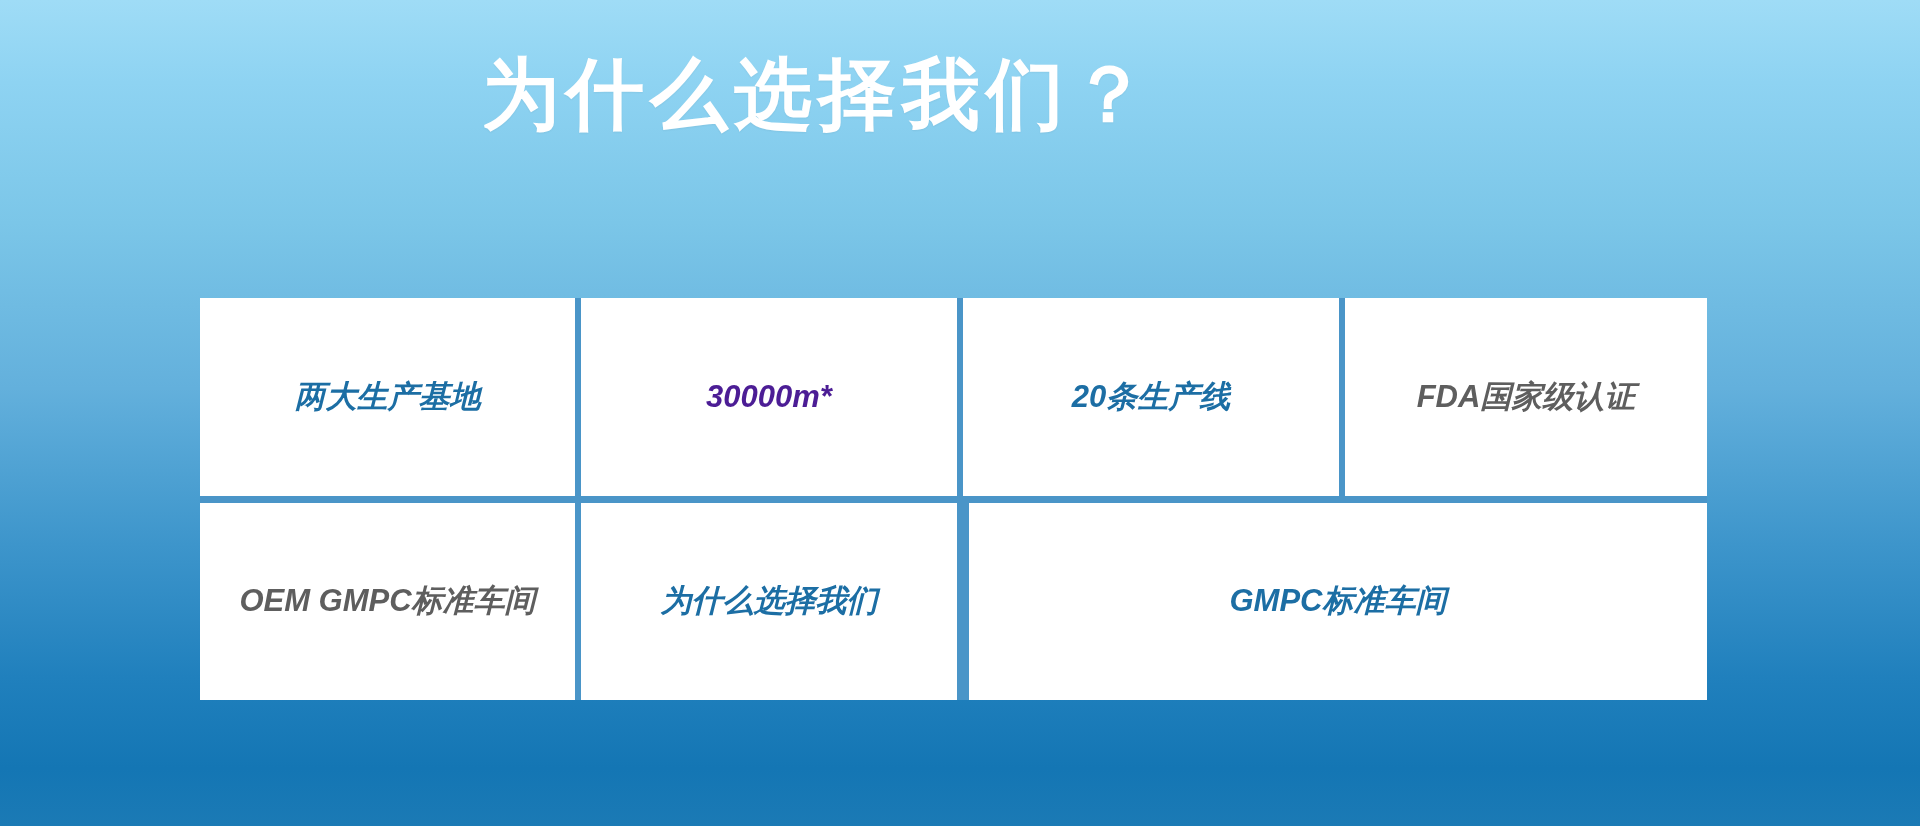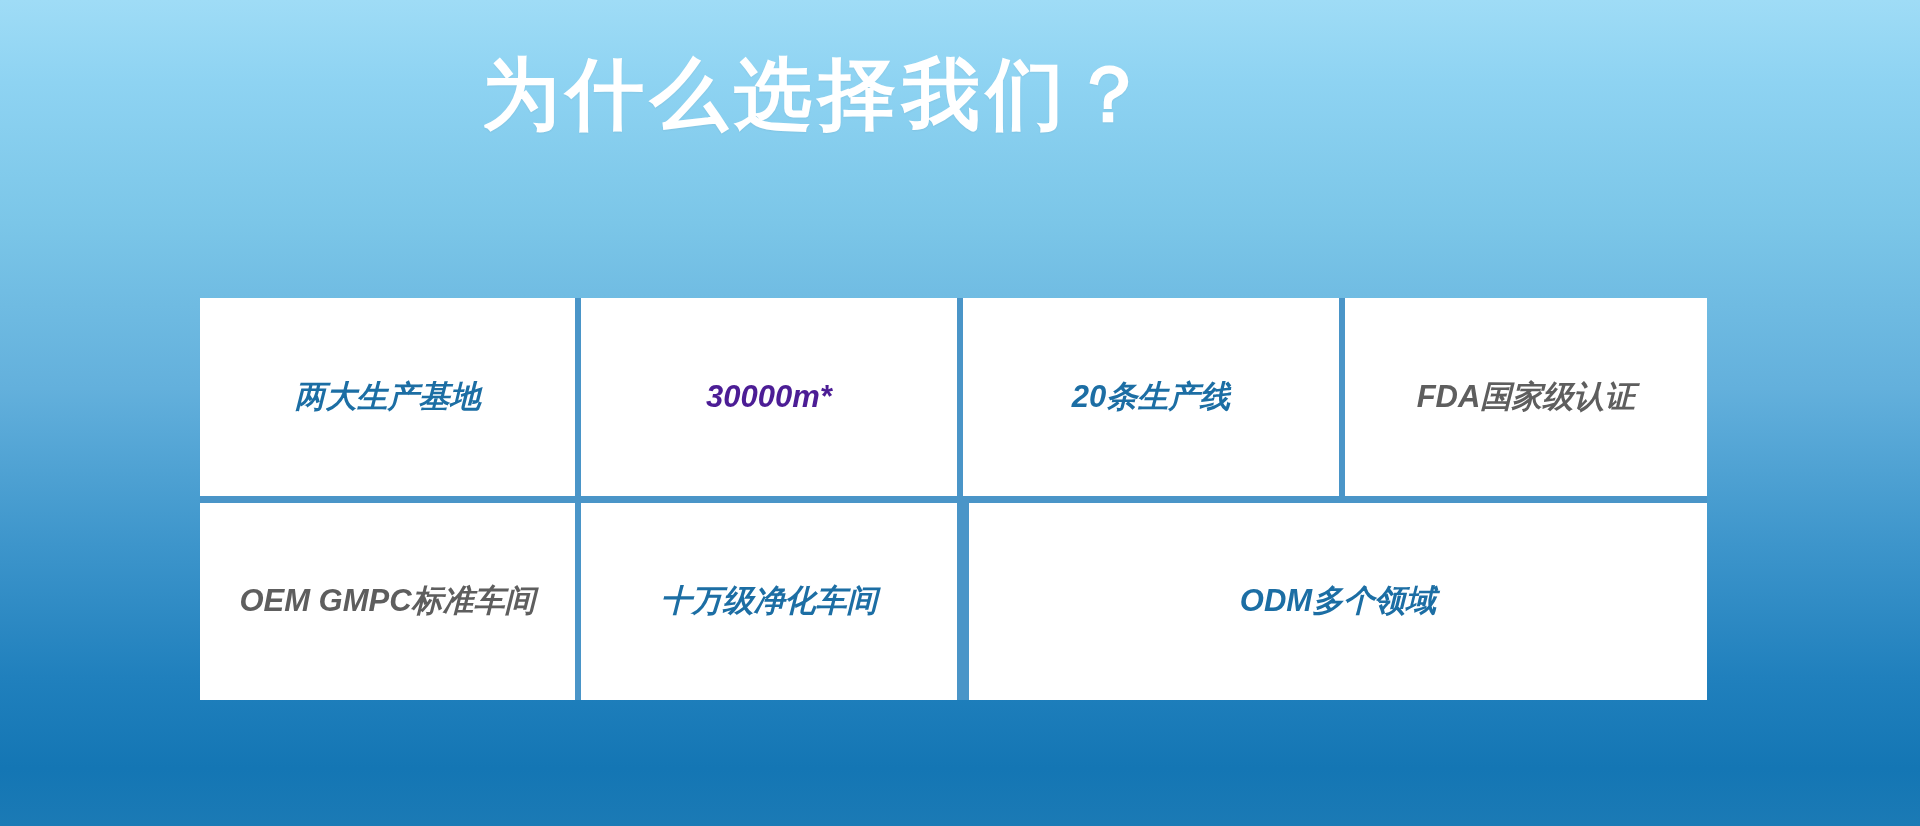--- a/index.html
+++ b/index.html
@@ -95,19 +95,19 @@
     <div class="table-cell c2 tone-blue">20条生产线</div>
     <div class="cell-divider"></div>
     <div class="table-cell c3 tone-gray">FDA国家级认证</div>
   </div>
 
   <div class="row-divider"></div>
 
   <div class="table-row">
     <div class="table-cell c0 tone-gray">OEM GMPC标准车间</div>
     <div class="cell-divider"></div>
-    <div class="table-cell c1 tone-blue">十万级净化车间</div>
+    <div class="table-cell c1 tone-blue">为什么选择我们</div>
     <div class="cell-divider"></div>
     <div class="cell-divider"></div>
-    <div class="table-cell c3 tone-blue">ODM多个领域</div>
+    <div class="table-cell c3 tone-blue">GMPC标准车间</div>
   </div>
 
 </div>
 
 </body></html>

